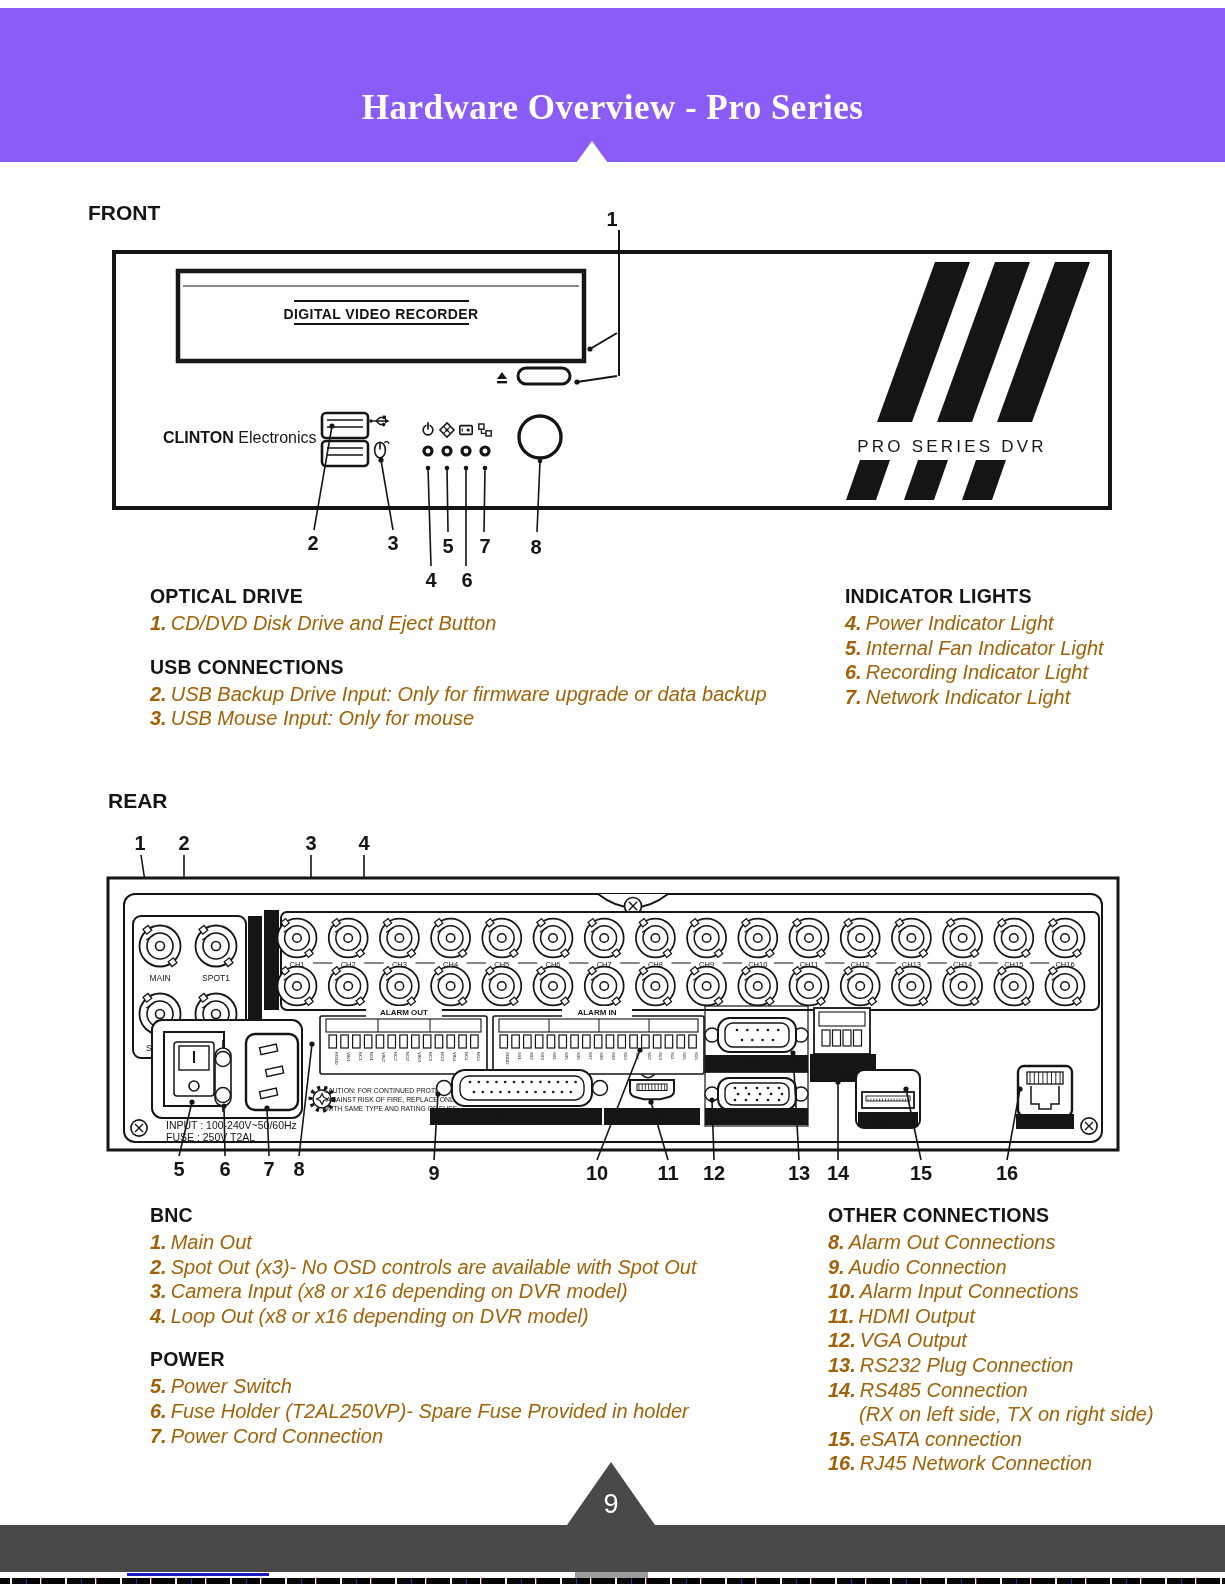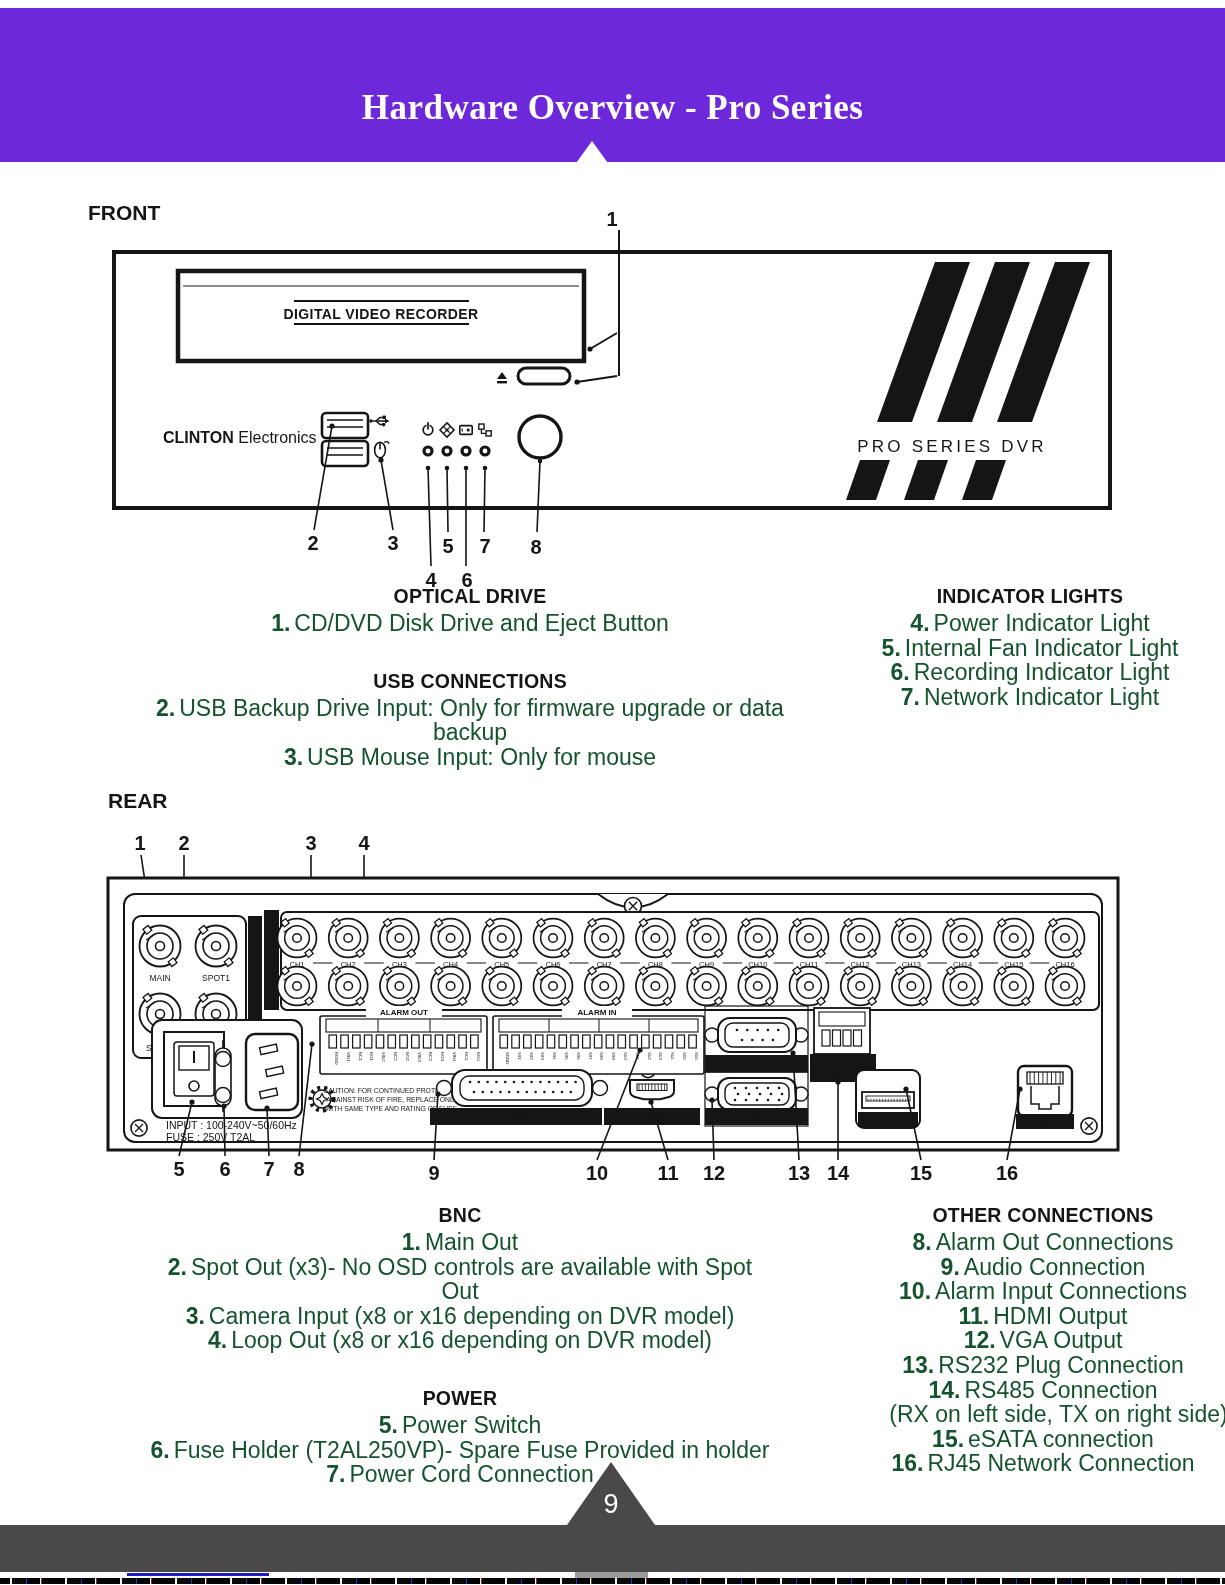--- a/index.html
+++ b/index.html
@@ -1,38 +1,38 @@
 <!DOCTYPE html>
 <html><head>
 <meta charset="utf-8">
 <style>
   html,body{margin:0;padding:0;background:#e8e8e8;}
   #page{position:relative;width:1225px;height:1585px;background:#fff;overflow:hidden;
         font-family:"Liberation Sans",sans-serif;color:#151515;}
   
-  #header{position:absolute;left:0;top:8px;width:1225px;height:154px;background:#6d28d9;}
+  #header{position:absolute;left:0;top:8px;width:1225px;height:154px;background:#8b5cf6;}
   #page-title{position:absolute;left:0;top:80px;width:100%;margin:0;text-align:center;
         font-family:"Liberation Serif",serif;font-weight:700;font-size:35px;color:#fff;letter-spacing:0.5px;}
   #header-notch{position:absolute;left:571px;top:133px;width:0;height:0;
         border-left:21px solid transparent;border-right:21px solid transparent;border-bottom:29px solid #fff;}
   #footer-bar{position:absolute;left:0;top:1525px;width:1225px;height:47px;background:#4a4848;}
   #footer-tri{position:absolute;left:567px;top:1462px;width:0;height:0;
         border-left:44px solid transparent;border-right:44px solid transparent;border-bottom:63px solid #4a4848;}
   #page-number{position:absolute;left:586px;top:1489px;width:50px;text-align:center;
         font-size:27px;color:#fff;font-family:"Liberation Sans",sans-serif;}
   #footer-tab{position:absolute;left:575px;top:1572px;width:73px;height:10px;background:#9b9b9b;}
   #bottom-blue{position:absolute;left:127px;top:1573px;width:142px;height:3px;background:#1d1dc2;}
   #bottom-dashes{position:absolute;left:0;top:1578px;width:1225px;height:6px;
         background:repeating-linear-gradient(90deg,#050505 0 10px,#f2f2f2 10px 12px,#0a0a0a 12px 26px,#2233bb 26px 27px,#000 27px 40px,#f2f2f2 40px 41px,#7a3333 41px 42px,#050505 42px 55px);}
   
-  .textcol{position:absolute;text-align:center;}
+  .textcol{position:absolute;}
   .sec h3{margin:0 0 3px 0;font-size:19.5px;font-weight:700;letter-spacing:0.2px;}
-  .sec p{margin:0;font-size:23px;line-height:24.6px;color:#14532d;}
+  .sec p{margin:0;font-size:20px;line-height:24.6px;color:#a16207;font-style:italic;}
   .sec p b{font-weight:700;margin-right:4px;}
-  .sec + .sec{margin-top:34px;}
+  .sec + .sec{margin-top:20px;}
   .subline{padding-left:31px;}
   svg text{font-family:"Liberation Sans",sans-serif;fill:#151515;}
   #diagram{position:absolute;left:0;top:0;}
 </style>
 </head>
 <body>
 
 <div id="page">
 
   <div id="header">

